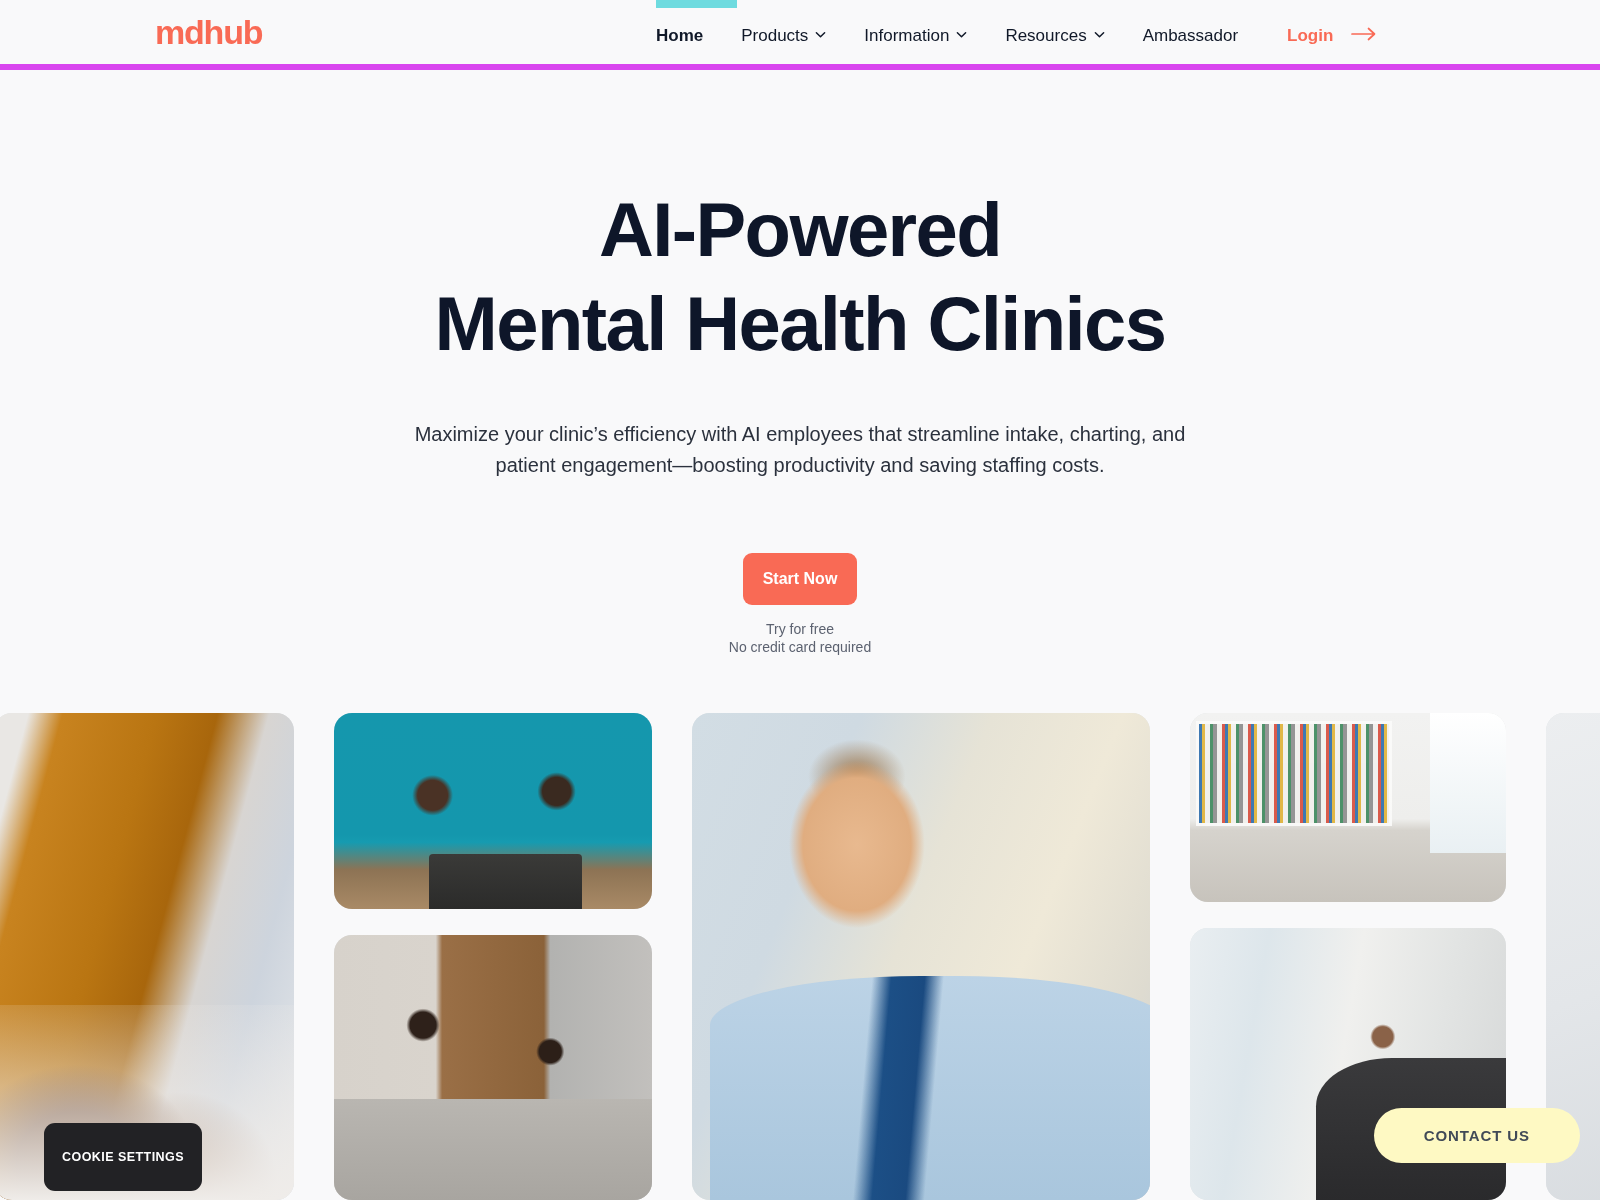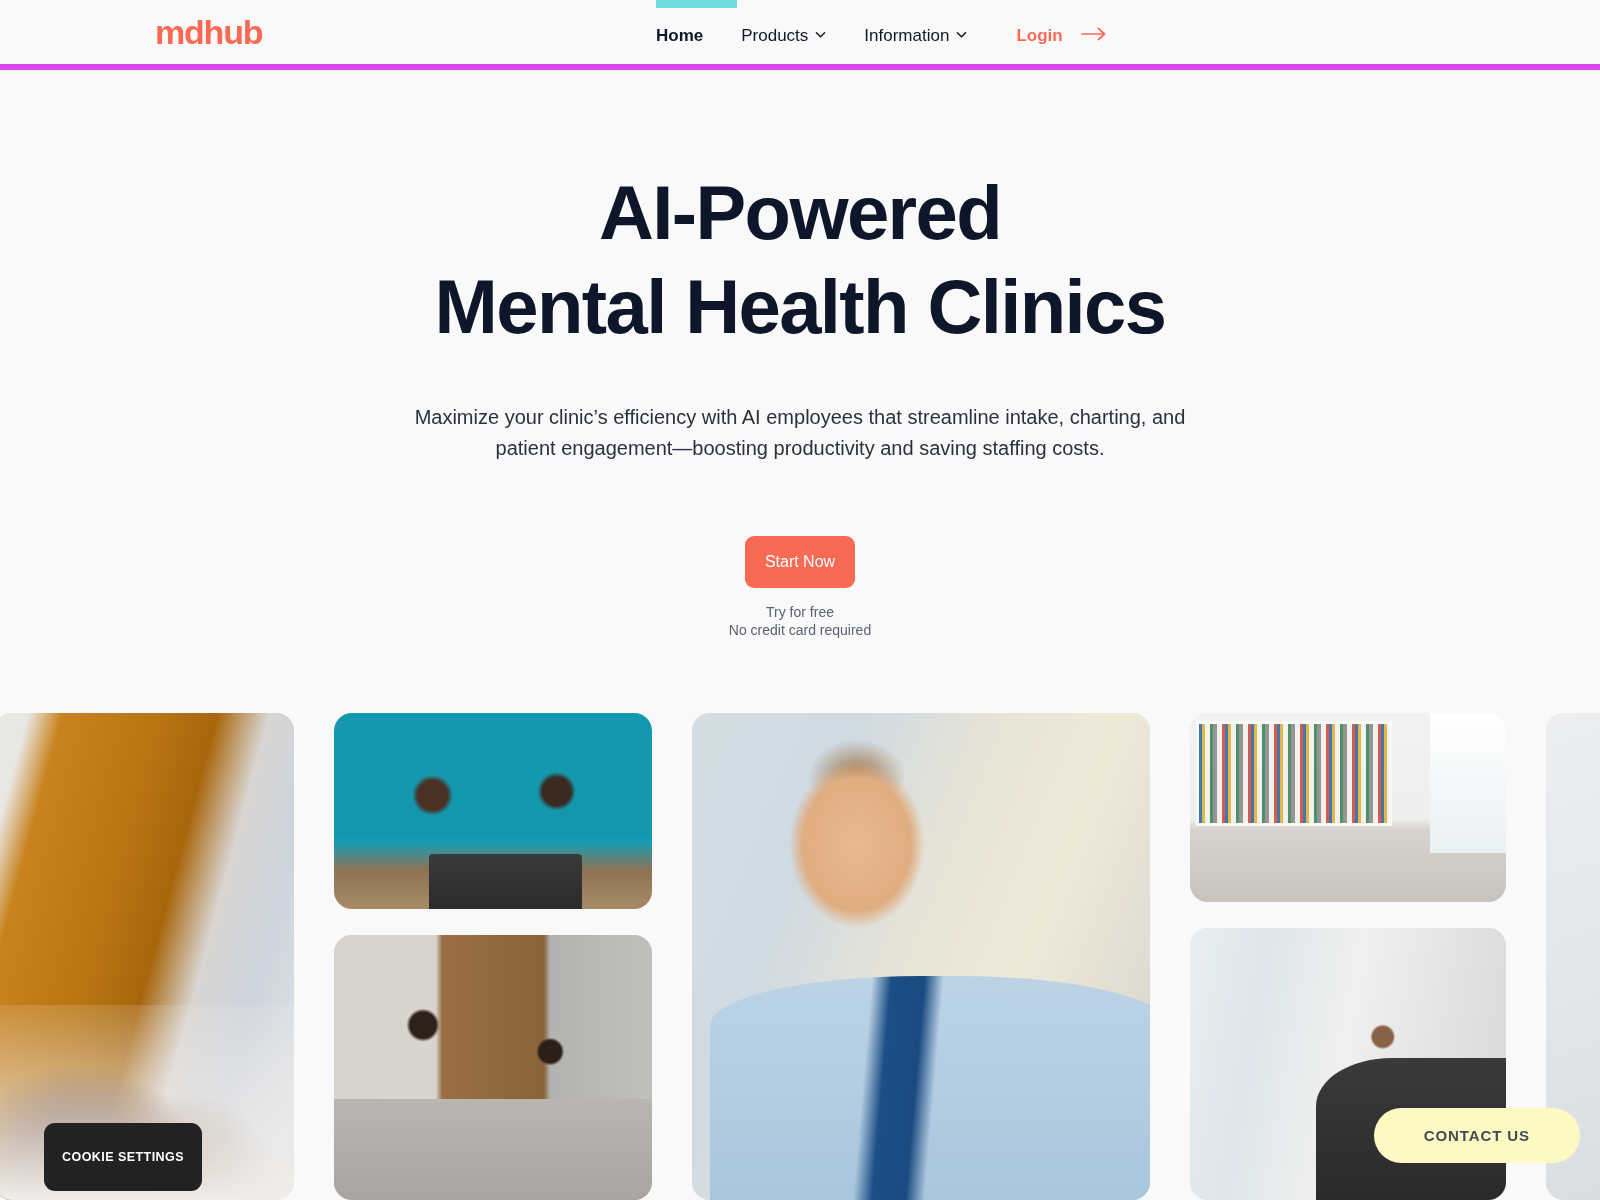--- a/index.html
+++ b/index.html
@@ -80,36 +80,37 @@
   .hero {
     text-align: center;
     padding-top: 96px;
   }
   .hero-title {
     font-size: 76px;
     font-weight: 800;
     letter-spacing: -1.6px;
     line-height: 1.24;
     color: #0e1629;
+    margin-top: 17px;
   }
   .hero-sub {
     margin: 48px auto 4px;
     width: 800px;
     font-size: 20px;
     line-height: 1.52;
     color: #2b313d;
     font-weight: 400;
   }
   .cta-wrap { margin-top: 73px; }
   .cta-btn {
     display: inline-block;
     background: #f96a55;
     color: #ffffff;
     font-size: 16px;
-    font-weight: 400;
+    font-weight: 700;
     border: none;
     border-radius: 9px;
     padding: 17px 20px;
     cursor: pointer;
     font-family: "Liberation Sans", sans-serif;
   }
   .cta-note {
     margin-top: 16px;
     font-size: 14px;
     line-height: 1.28;
@@ -269,21 +270,32 @@
 
     <div class="nav-item">
       <span>Information</span>
       <span class="chev">
         <svg viewBox="0 0 12 12" width="11" height="11">
             <path d="M1.5 4 L6 8.5 L10.5 4" fill="none" stroke="#101828" stroke-width="1.6" stroke-linecap="round" stroke-linejoin="round"></path>
           </svg>
       </span>
     </div>
 
-
+    <div class="nav-item">
+      <span>Resources</span>
+      <span class="chev">
+        <svg viewBox="0 0 12 12" width="11" height="11">
+            <path d="M1.5 4 L6 8.5 L10.5 4" fill="none" stroke="#101828" stroke-width="1.6" stroke-linecap="round" stroke-linejoin="round"></path>
+          </svg>
+      </span>
+    </div>
+
+    <div class="nav-item">
+      <span>Ambassador</span>
+    </div>
 
     <div class="nav-login">
       <span>Login</span>
       <span>
         <svg viewBox="0 0 26 14" width="26" height="14">
             <path d="M1 7 H23 M17.5 1.5 L23.5 7 L17.5 12.5" fill="none" stroke="#f96a55" stroke-width="1.7" stroke-linecap="round" stroke-linejoin="round"></path>
           </svg>
       </span>
     </div>
   </nav>

